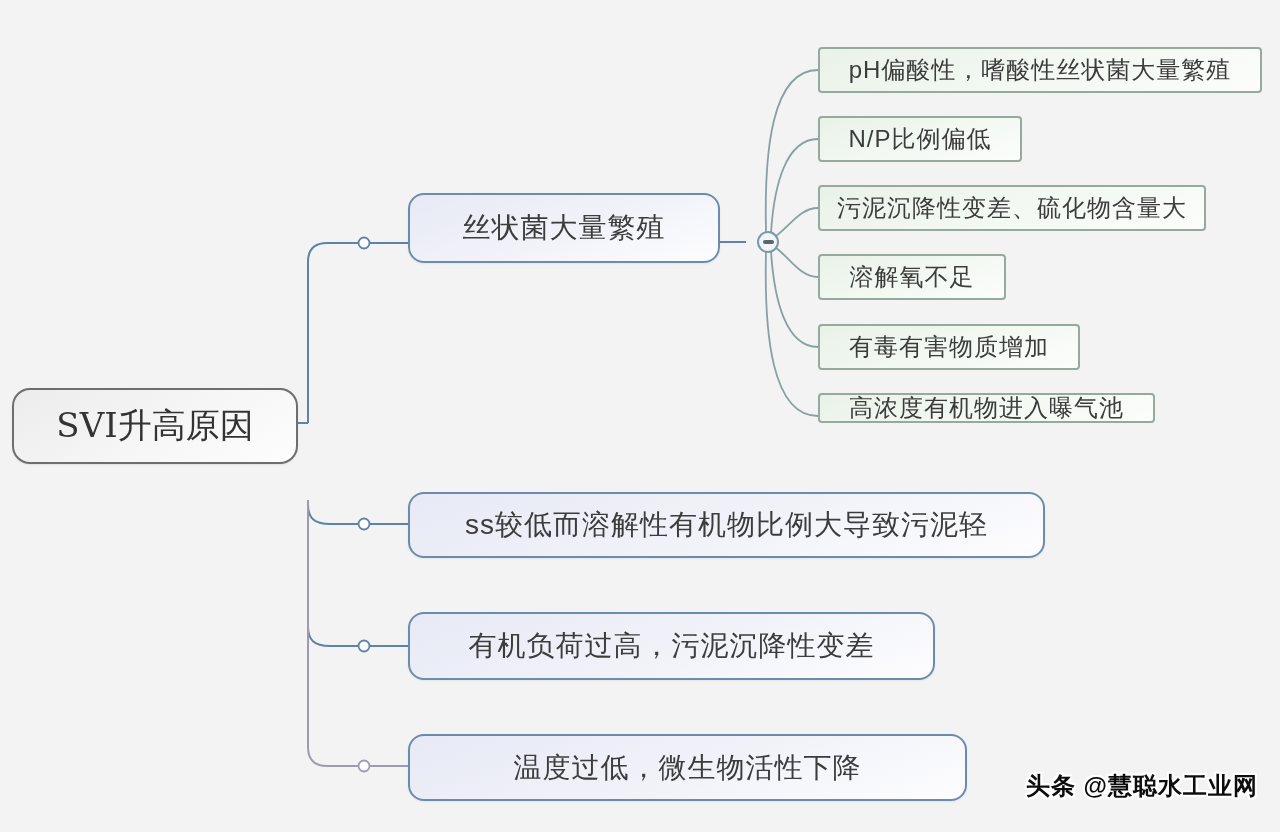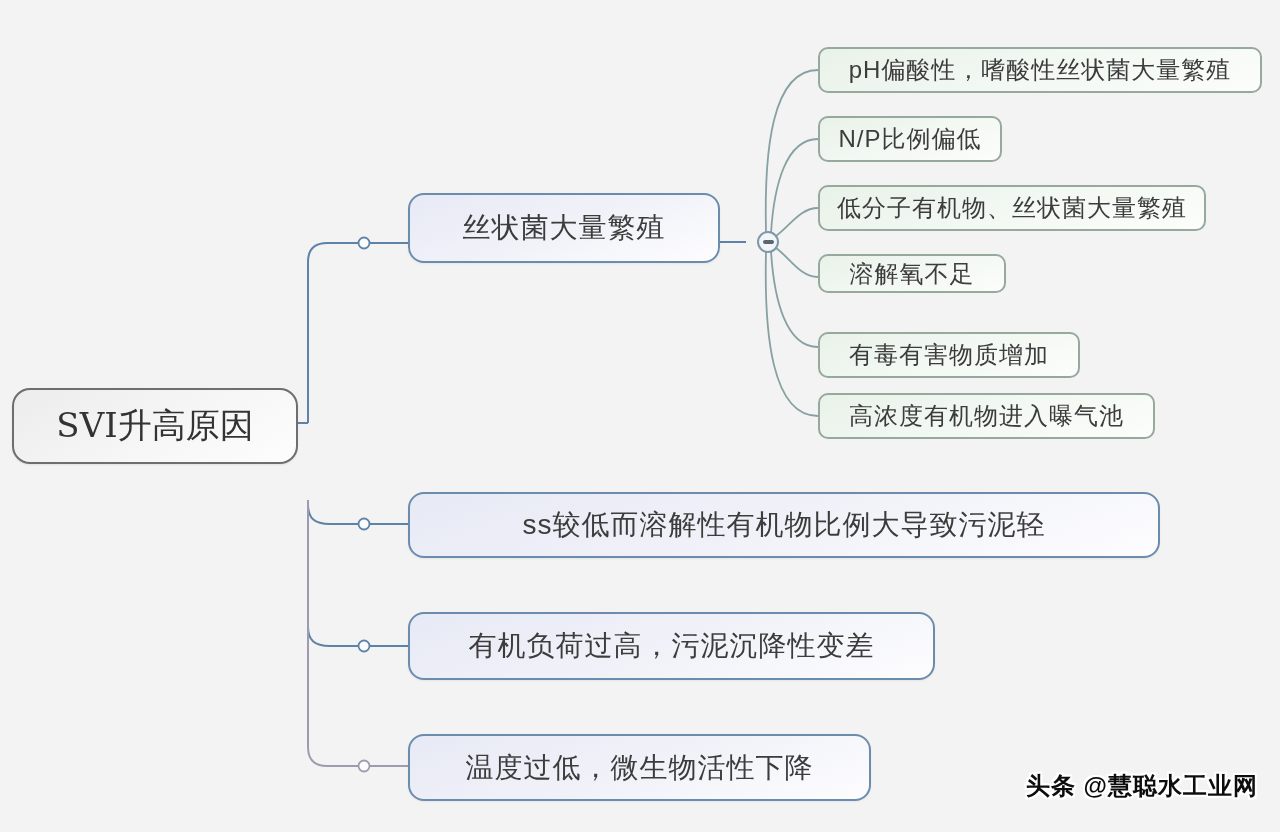--- a/index.html
+++ b/index.html
@@ -22,21 +22,21 @@
     font-size:34px;color:#333;
     box-shadow:0 1px 2px rgba(0,0,0,0.08);
   }
   .branch{
     border:2px solid #6c8cae;border-radius:16px;
     background:linear-gradient(160deg,#e7e9f5 0%,#f2f3f9 55%,#fdfdff 100%);
     font-size:28px;letter-spacing:1px;
     box-shadow:0 1px 2px rgba(60,80,120,0.08);
   }
   .sub{
-    border:2px solid #97a99c;border-radius:10px;
+    border:2px solid #97a99c;border-radius:4px;
     background:linear-gradient(160deg,#e9f2e9 0%,#f4f9f4 60%,#fcfdfc 100%);
     font-size:24px;letter-spacing:1px;
   }
   .collapse-btn{
     position:absolute;left:757px;top:231px;width:22px;height:22px;
     box-sizing:border-box;border:2px solid #7f97ab;border-radius:50%;
     background:#f2f5f8;display:flex;align-items:center;justify-content:center;
     cursor:pointer;
   }
   .collapse-btn .minus-bar{
@@ -82,35 +82,35 @@
     <path d="M776,248 C790,258 800,277 818,277"></path>
     <path d="M771,251 C774,300 786,347 818,347"></path>
     <path d="M766,252 C764,335 772,416 818,416"></path>
   </g>
 </svg>
 
 <div class="node root" style="left:12px;top:388px;width:286px;height:76px;text-align:right;">SVI升高原因</div>
 
 <div class="node branch" style="left:408px;top:193px;width:312px;height:70px;">丝状菌大量繁殖</div>
 
-<div class="node branch" style="left:408px;top:492px;width:752px;height:66px;">ss较低而溶解性有机物比例大导致污泥轻</div>
+<div class="node branch" style="left:408px;top:492px;width:637px;height:66px;">ss较低而溶解性有机物比例大导致污泥轻</div>
 
 <div class="node branch" style="left:408px;top:612px;width:527px;height:68px;">有机负荷过高，污泥沉降性变差</div>
 
-<div class="node branch" style="left:408px;top:734px;width:463px;height:67px;">温度过低，微生物活性下降</div>
+<div class="node branch" style="left:408px;top:734px;width:559px;height:67px;">温度过低，微生物活性下降</div>
 
 <div class="collapse-btn">
   <span class="minus-bar"></span>
 </div>
 
 <div class="node sub" style="left:818px;top:47px;width:444px;height:46px;">pH偏酸性，嗜酸性丝状菌大量繁殖</div>
 
-<div class="node sub" style="left:818px;top:116px;width:184px;height:46px;">N/P比例偏低</div>
+<div class="node sub" style="left:818px;top:116px;width:204px;height:46px;">N/P比例偏低</div>
 
-<div class="node sub" style="left:818px;top:185px;width:388px;height:46px;">低分子有机物、丝状菌大量繁殖</div>
+<div class="node sub" style="left:818px;top:185px;width:388px;height:46px;">污泥沉降性变差、硫化物含量大</div>
 
-<div class="node sub" style="left:818px;top:254px;width:188px;height:39px;">溶解氧不足</div>
+<div class="node sub" style="left:818px;top:254px;width:188px;height:46px;">溶解氧不足</div>
 
-<div class="node sub" style="left:818px;top:324px;width:262px;height:46px;margin-top:8px;">有毒有害物质增加</div>
+<div class="node sub" style="left:818px;top:324px;width:262px;height:46px;">有毒有害物质增加</div>
 
-<div class="node sub" style="left:818px;top:393px;width:337px;height:46px;">高浓度有机物进入曝气池</div>
+<div class="node sub" style="left:818px;top:393px;width:337px;height:30px;">高浓度有机物进入曝气池</div>
 
 <div class="watermark">头条 @慧聪水工业网</div>
 
 </body></html>

